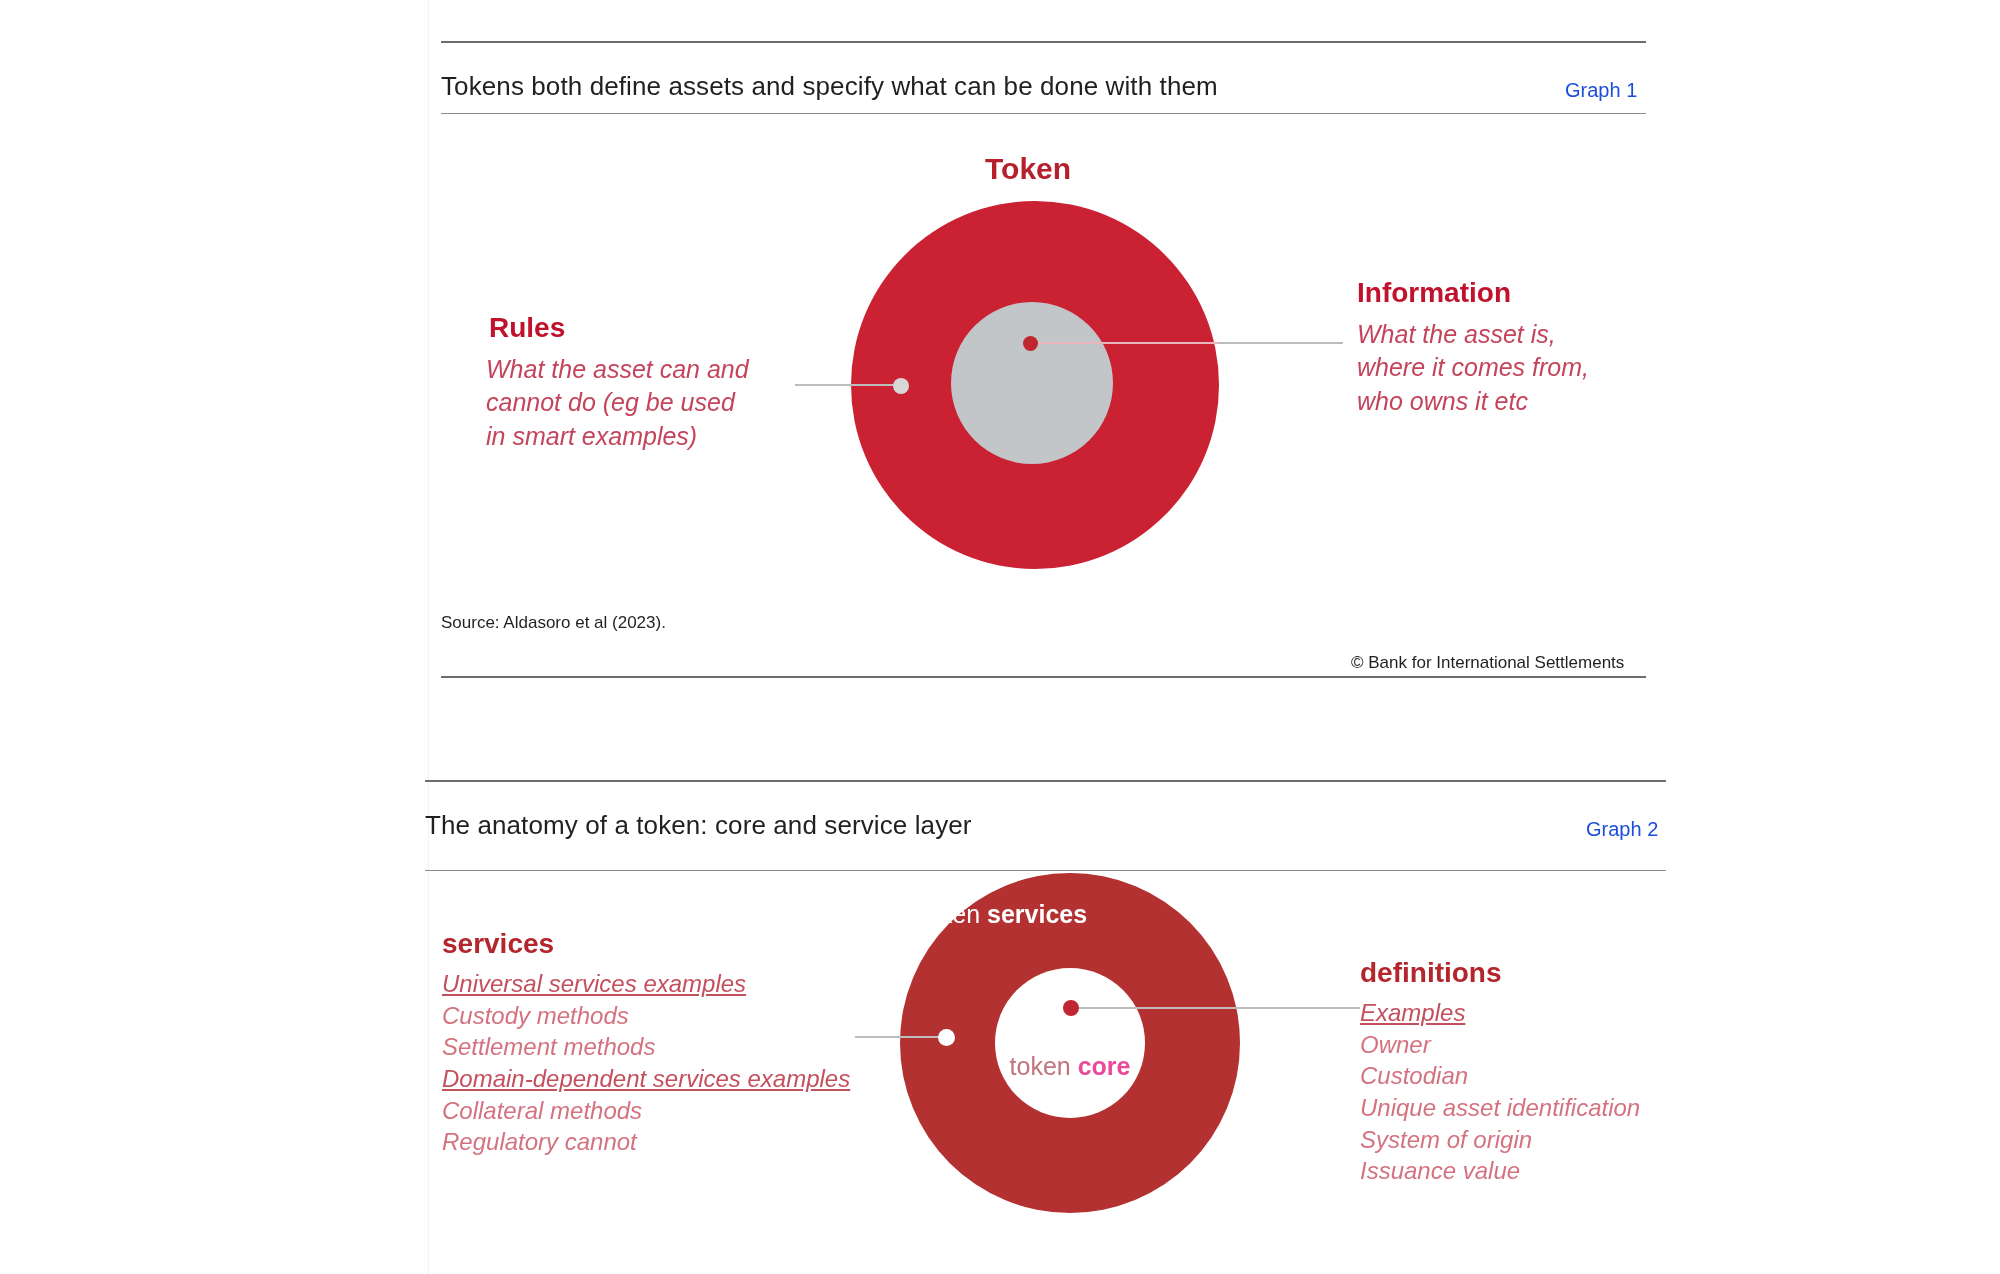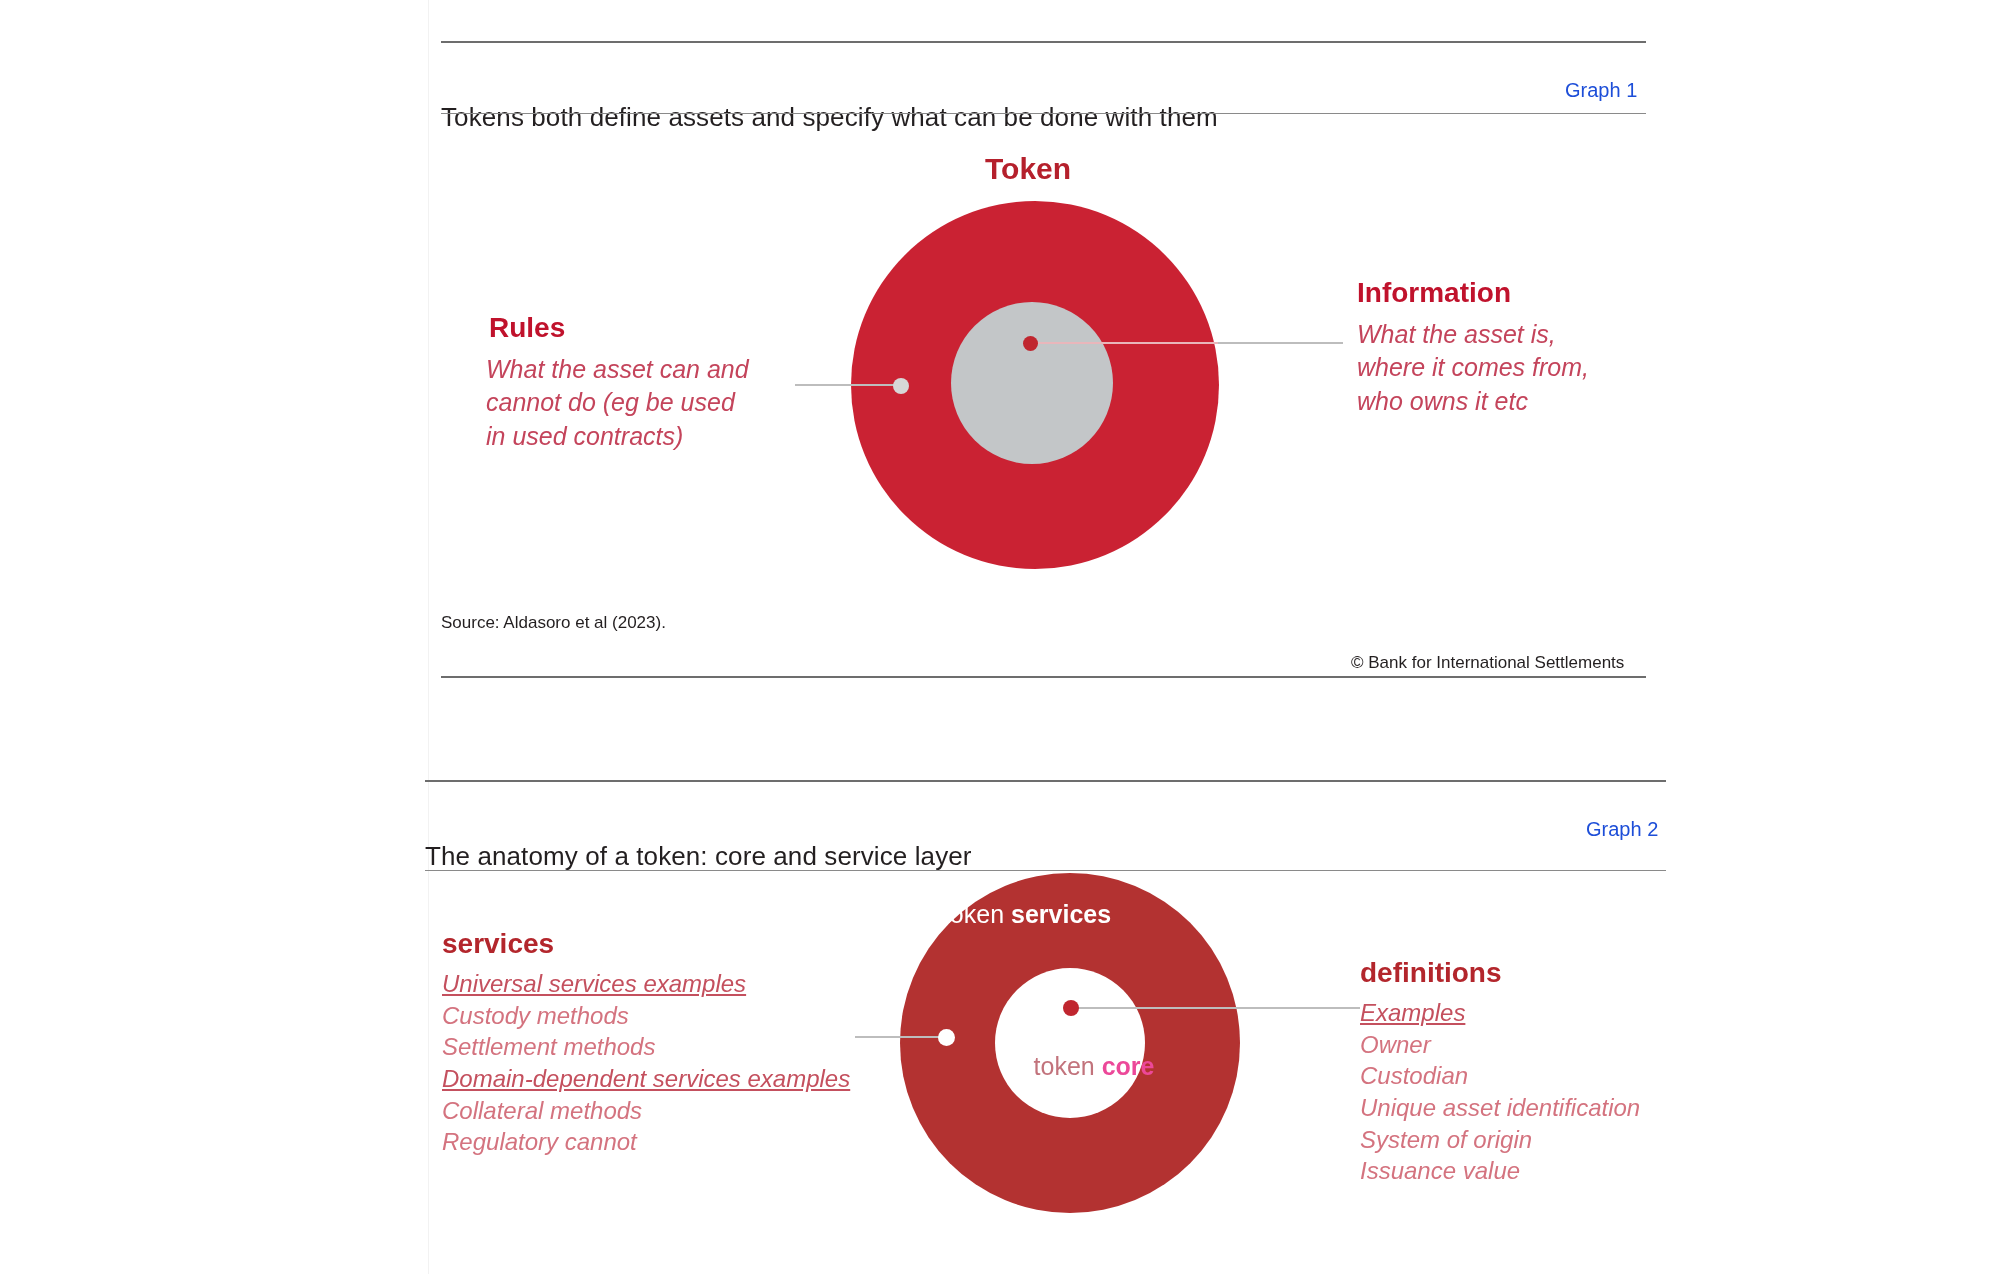--- a/index.html
+++ b/index.html
@@ -45,21 +45,20 @@
   }
   .rule.thin { height: 1px; background: #8a8a8a; }
 
   .graph-title {
     position: absolute;
     font-size: 26px;
     font-weight: 400;
     color: #231f20;
     letter-spacing: 0.1px;
     white-space: nowrap;
-    margin-top: 31px;
   }
   .graph-number {
     position: absolute;
     font-size: 20px;
     font-weight: 400;
     color: #1d4ed8;
     white-space: nowrap;
   }
 
   .source-note {
@@ -156,21 +155,20 @@
   }
   .g2-list li.heading {
     text-decoration: underline;
     color: #c4505e;
   }
 
   .donut-text {
     position: absolute;
     white-space: nowrap;
     font-size: 25px;
-    margin-left: 24px;
   }
   .donut-text .light { font-weight: 400; }
   .donut-text .bold  { font-weight: 700; }
   .services-text { color: #ffffff; }
   .core-text .light { color: #c2737c; }
   .core-text .bold  { color: #ec4899; }
 </style>
 </head>
 <body>
 
@@ -196,21 +194,21 @@
     <div class="dot dot-grey" style="left:893px; top:378px; width:16px; height:16px;"></div>
 
     <div class="leader leader-pink" style="left:1030px; top:342px; width:190px;"></div>
     <div class="leader leader-grey" style="left:1218px; top:342px; width:125px;"></div>
     <div class="dot dot-red" style="left:1023px; top:336px; width:15px; height:15px;"></div>
 
     <div class="callout-head g1-head" style="left:489px; top:312px;">Rules</div>
     <div class="callout-body g1-body" style="left:486px; top:353px; width:330px;">
       <div>What the asset can and</div>
       <div>cannot do (eg be used</div>
-      <div>in used contracts)</div>
+      <div>in smart examples)</div>
     </div>
 
     <div class="callout-head g1-head" style="left:1357px; top:277px;">Information</div>
     <div class="callout-body g1-body" style="left:1357px; top:318px; width:300px;">
       <div>What the asset is,</div>
       <div>where it comes from,</div>
       <div>who owns it etc</div>
     </div>
 
     <div class="source-note" style="left:441px; top:613px;">Source: Aldasoro et al (2023).</div>

